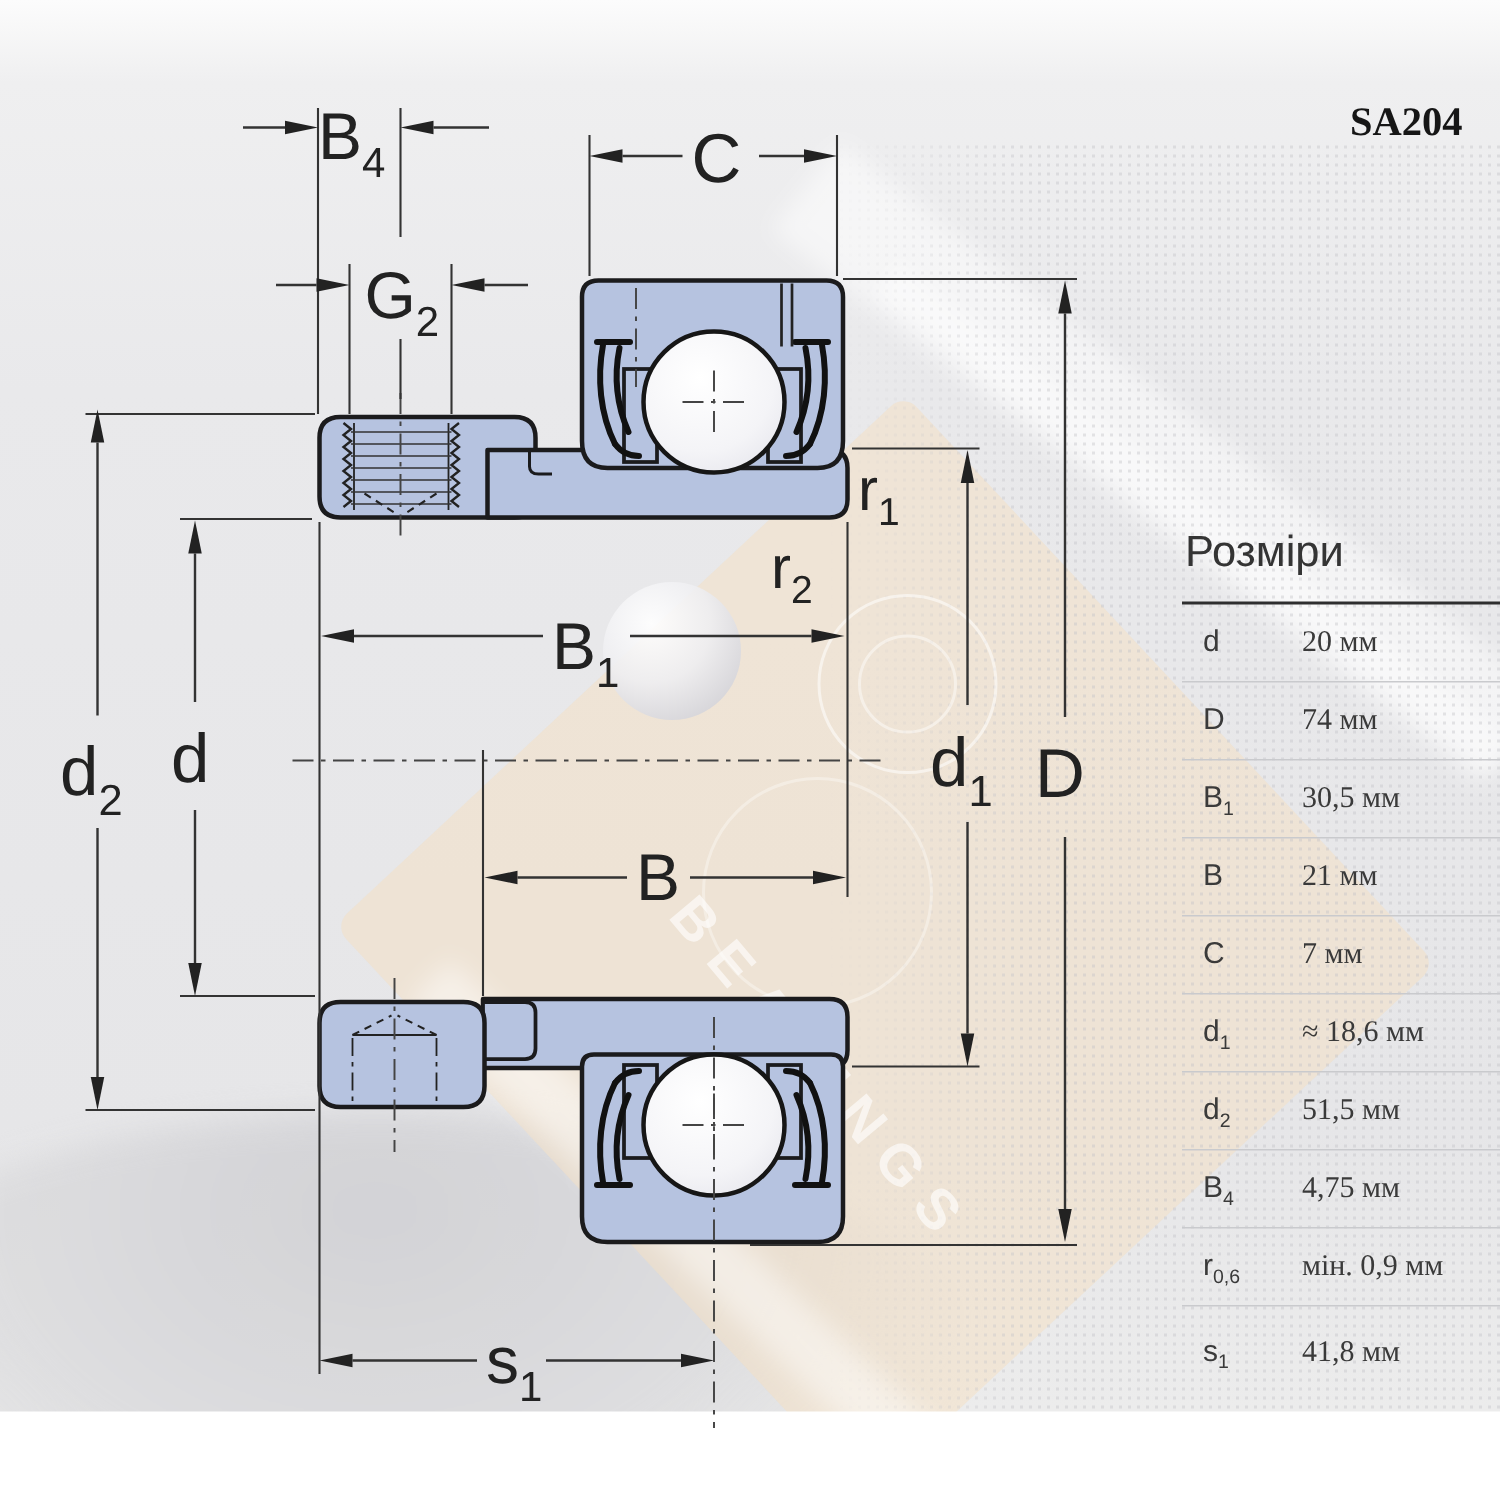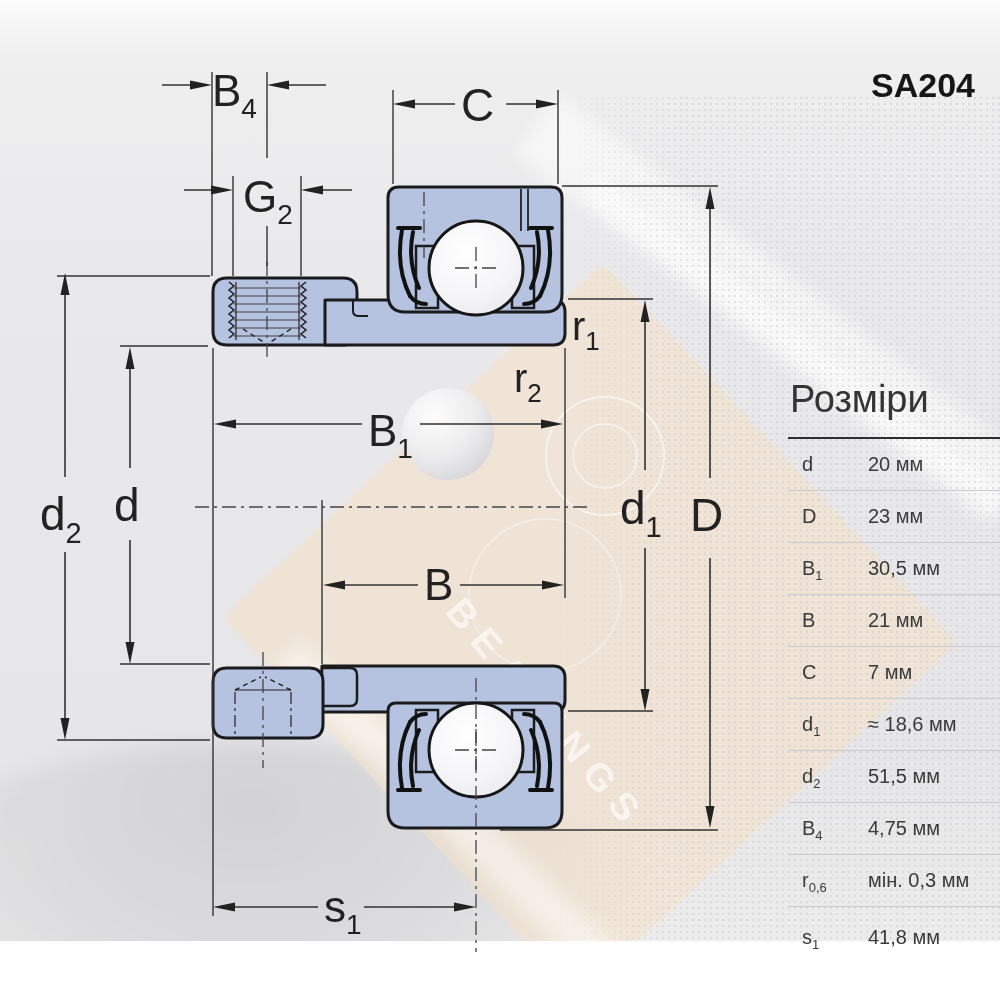--- a/index.html
+++ b/index.html
@@ -26,29 +26,29 @@
   .ghost-circle{border:2px solid rgba(255,255,255,.55);border-radius:50%;}
   .gc1{left:545px;top:396px;width:116px;height:116px;}
   .gc2{left:572px;top:423px;width:62px;height:62px;border-color:rgba(255,255,255,.45);}
   .gc3{left:468px;top:518px;width:150px;height:150px;border-color:rgba(255,255,255,.35);}
   .sphere{left:402px;top:388px;width:92px;height:92px;border-radius:50%;opacity:.9;
           background:radial-gradient(circle at 35% 30%, #ffffff 0%, #eeeef1 45%, #d4d4da 80%, #c6c6cd 100%);}
   .watermark{left:470px;top:590px;transform:rotate(50deg);transform-origin:left top;
           font-size:38px;font-weight:600;letter-spacing:11px;color:rgba(255,255,255,.62);white-space:nowrap;}
   .bottom-strip{left:0;top:941px;width:1000px;height:59px;background:#fff;}
   .drawing{left:0;top:0;width:1000px;height:1000px;}
-  .part-code{left:845px;top:66px;width:130px;text-align:right;font-size:34px;font-weight:bold;color:#161616;}
+  .part-code{left:845px;top:66px;width:130px;text-align:right;font-size:27px;font-weight:bold;color:#161616;font-family:Liberation Serif, serif;}
   .size-table{left:788px;top:350px;width:212px;color:#3a3a3a;}
-  .tbl-title{font-size:38px;padding:2px 0 16px 2px;color:#343434;margin-top:26px;}
+  .tbl-title{font-size:29px;padding:2px 0 16px 2px;color:#343434;}
   .tbl-body{border-top:2.5px solid #2e2e2f;}
   .trow{display:flex;align-items:center;height:52px;border-bottom:1px solid #c9cacd;
         padding-left:14px;font-size:20px;box-sizing:border-box;}
   .trow:last-child{border-bottom:none;height:60px;}
   .trow .lbl{width:66px;flex:none;}
-  .trow .val{flex:1;}
+  .trow .val{flex:1;font-family:Liberation Serif, serif;}
   sub{font-size:13px;line-height:0;}
   svg text{fill:#222;}
 </style>
 </head>
 <body>
 
 <div class="stage">
 
   <div class="layer swoosh"></div>
   <div class="layer pkg-diamond"></div>
@@ -230,21 +230,21 @@
 
   <div class="layer size-table">
     <div class="tbl-title">Розміри</div>
     <div class="tbl-body">
       <div class="trow">
         <span class="lbl"><span>d</span><sub></sub></span>
         <span class="val">20 мм</span>
       </div>
       <div class="trow">
         <span class="lbl"><span>D</span><sub></sub></span>
-        <span class="val">23 мм</span>
+        <span class="val">74 мм</span>
       </div>
       <div class="trow">
         <span class="lbl"><span>B</span><sub>1</sub></span>
         <span class="val">30,5 мм</span>
       </div>
       <div class="trow">
         <span class="lbl"><span>B</span><sub></sub></span>
         <span class="val">21 мм</span>
       </div>
       <div class="trow">
@@ -258,21 +258,21 @@
       <div class="trow">
         <span class="lbl"><span>d</span><sub>2</sub></span>
         <span class="val">51,5 мм</span>
       </div>
       <div class="trow">
         <span class="lbl"><span>B</span><sub>4</sub></span>
         <span class="val">4,75 мм</span>
       </div>
       <div class="trow">
         <span class="lbl"><span>r</span><sub>0,6</sub></span>
-        <span class="val">мін. 0,3 мм</span>
+        <span class="val">мін. 0,9 мм</span>
       </div>
       <div class="trow">
         <span class="lbl"><span>s</span><sub>1</sub></span>
         <span class="val">41,8 мм</span>
       </div>
     </div>
   </div>
 
 </div>
 

